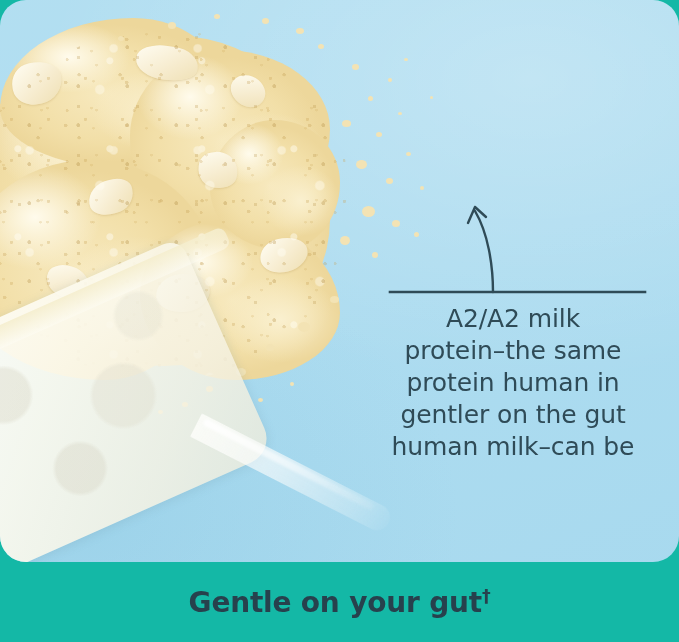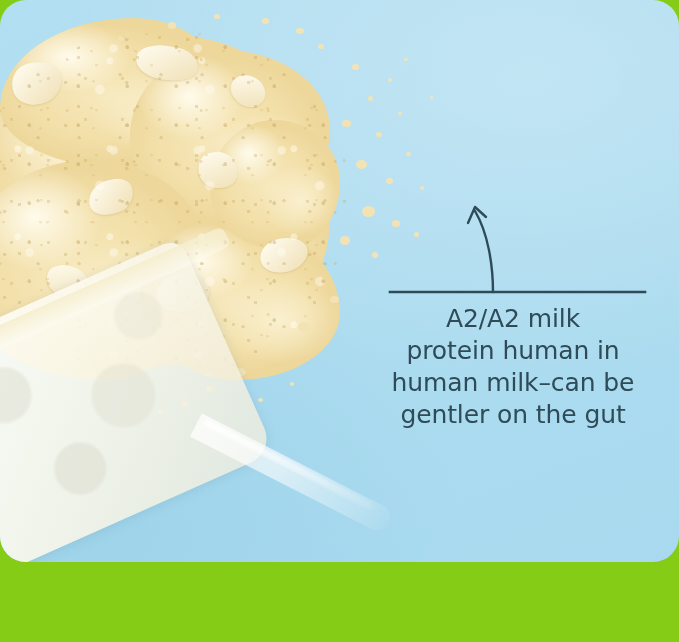--- a/index.html
+++ b/index.html
@@ -13,21 +13,21 @@
     overflow: hidden;
     font-family: "DejaVu Sans", "Liberation Sans", sans-serif;
     position: relative;
   }
 
   #stage {
     position: absolute;
     left: 0; top: 0;
     width: 679px;
     height: 642px;
-    background: #84cc16;
+    background: #14b8a6;
   }
 
   
   .photo-panel {
     position: absolute;
     left: 0;
     top: 0;
     width: 679px;
     height: 562px;
     background: #ACDCF0;
@@ -326,20 +326,24 @@
     <svg class="callout-svg" viewBox="0 0 280 110">
 
       <path d="M 113 97 C 113 70, 108 38, 95 16" fill="none" stroke="#2F4B57" stroke-width="2.4" stroke-linecap="round"></path>
       <path d="M 95 12 L 88 28 M 95 12 L 106 22" fill="none" stroke="#2F4B57" stroke-width="2.4" stroke-linecap="round" stroke-linejoin="round"></path>
 
       <line x1="10" y1="97" x2="265" y2="97" stroke="#2F4B57" stroke-width="2.6" stroke-linecap="square"></line>
     </svg>
 
     <div class="callout-text">
       <div>A2/A2 milk</div>
+      <div>protein–the same</div>
       <div>protein human in</div>
+      <div>gentler on the gut</div>
       <div>human milk–can be</div>
-      <div>gentler on the gut</div>
     </div>
   </div>
 
+  <div class="caption">
+    <span>Gentle on your gut</span><sup>†</sup>
+  </div>
 
 </div>
 
 </body></html>

